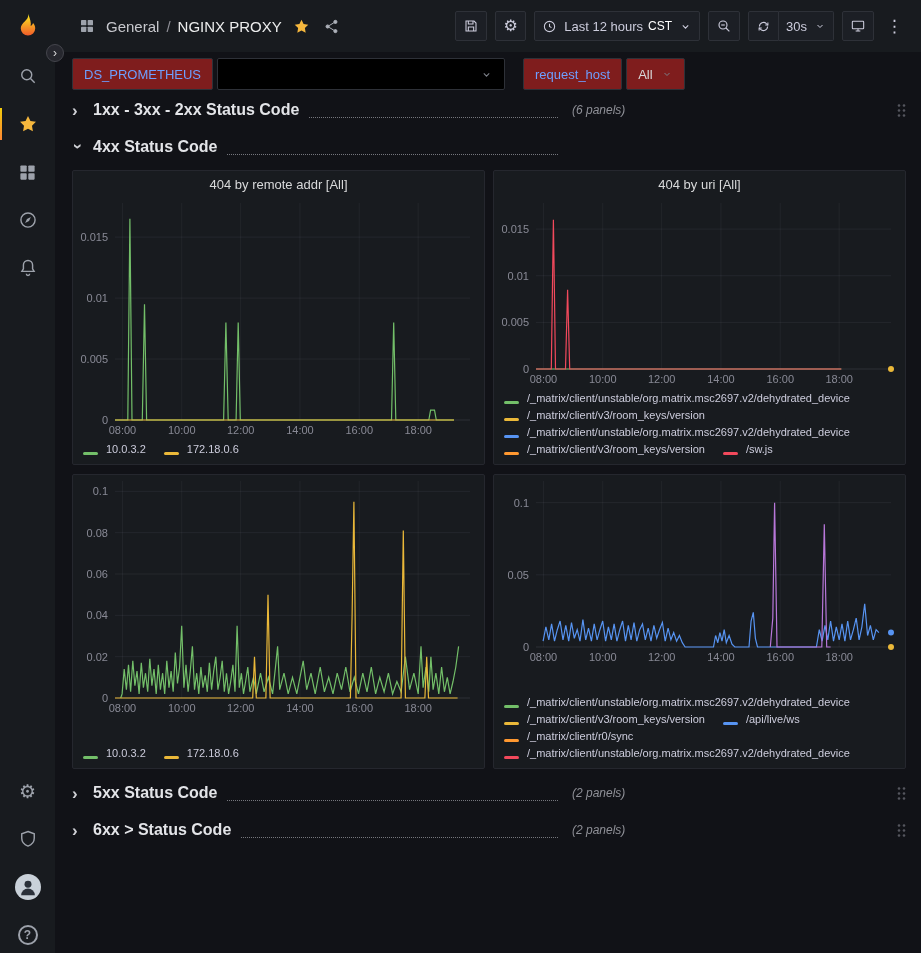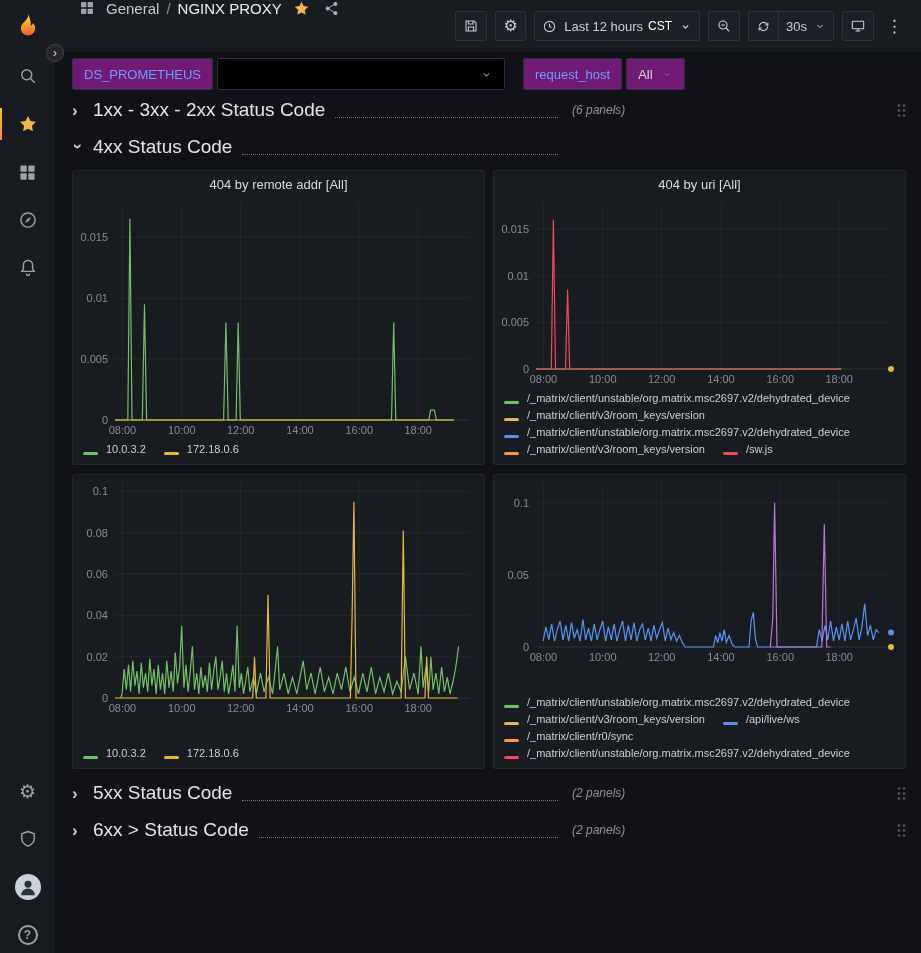--- a/index.html
+++ b/index.html
@@ -22,55 +22,55 @@
             display:flex; align-items:center; justify-content:center; overflow:hidden; }
   .help-circle { width:20px; height:20px; border-radius:50%; border:2px solid #9da2ab; color:#9da2ab;
             font-size:12px; font-weight:700; display:flex; align-items:center; justify-content:center; }
   .gear-glyph { font-size:19px; line-height:1; }
   .expand-btn { position:absolute; left:46px; top:44px; width:18px; height:18px; border-radius:50%;
             background:#26272e; border:1px solid #44454c; color:#d8d9da; font-size:12px; line-height:15px;
             text-align:center; z-index:6; padding:0; }
 
   
   .topnav { position:absolute; left:55px; top:0; width:866px; height:52px; background:#181b1f;
-            display:flex; padding:0 14px 0 24px; z-index:1; }
+            display:flex; align-items:center; padding:0 14px 0 24px; z-index:1; }
   .crumb-icon { color:#9da2ab; margin-right:11px; }
   .crumb-section { font-size:15px; color:#c7c8cd; cursor:pointer; }
   .crumb-sep { font-size:15px; color:#8f9097; margin:0 7px; }
   .crumb-title { font-size:15px; color:#eceded; font-weight:500; }
   .star-btn { color:#f5b73d; margin-left:11px; cursor:pointer; }
   .share-btn { color:#aeb2ba; margin-left:13px; cursor:pointer; }
   .nav-right { margin-left:auto; display:flex; align-items:center; gap:8px; }
   .tool-btn { height:30px; min-width:31px; border:1px solid #2e3138; background:#1c1f25; border-radius:2px;
             display:flex; align-items:center; justify-content:center; gap:7px; padding:0 7px; color:#ccccdc; }
   .time-btn { font-size:13px; }
   .tz { color:#ffffff; font-size:12px; margin-left:-2px; }
   .btn-group { display:flex; }
   .btn-group .tool-btn:first-child { border-radius:2px 0 0 2px; }
   .btn-group .tool-btn:last-child { border-radius:0 2px 2px 0; border-left:0; font-size:13px; }
   .kebab { font-size:17px; color:#ccccdc; padding:0 4px; }
 
   
   .content { position:absolute; left:55px; top:52px; width:866px; height:901px; overflow:hidden; }
 
   .var-row { position:absolute; left:17px; top:6px; height:32px; display:flex; align-items:center; }
-  .var-box { height:32px; border:1px solid #2e3138; background:#701a75; border-radius:2px;
+  .var-box { height:32px; border:1px solid #2e3138; background:#7f1d1d; border-radius:2px;
              display:flex; align-items:center; padding:0 11px; font-size:13px; }
   .var-box.vlabel { color:#6e9fff; font-weight:500; }
   .var-black { width:288px; background:#000; margin-left:4px; justify-content:flex-end; color:#7b7f87; }
   .var-gap { width:18px; }
   .var-value { color:#d8d9da; margin-left:4px; gap:8px; cursor:pointer; }
   .var-value .cv { color:#7b7f87; }
 
   .dash-row { position:absolute; left:17px; width:834px; height:28px; display:flex; align-items:center; cursor:pointer; }
   .row-head { display:flex; align-items:center; width:486px; }
   .chev { display:inline-block; width:12px; font-size:17px; font-weight:700; color:#d0d1d6; margin-right:9px;
           line-height:1; }
   .chev.expanded { transform:rotate(90deg) translateX(2px); }
-  .row-title { font-size:19px; font-weight:400; color:#e3e4e8; white-space:nowrap; }
+  .row-title { font-size:16px; font-weight:700; color:#e3e4e8; white-space:nowrap; }
   .row-dots { flex:1; height:15px; border-bottom:1px dotted #75767d; margin-left:10px; }
   .row-count { font-size:12px; font-style:italic; color:#8f9097; margin-left:14px;text-align:right; }
   .row-handle { margin-left:auto; color:#55565e; cursor:grab; }
 
   .panel-grid { position:absolute; left:17px; width:834px; height:295px; display:flex; gap:8px; }
   .panel { width:413px; height:295px; background:#181b1f; border:1px solid #25272e; border-radius:2px;
            display:flex; flex-direction:column; overflow:hidden; }
   .panel-title { height:26px; flex:0 0 26px; display:flex; align-items:center; justify-content:center;
            font-size:13px; font-weight:500; color:#d8d9da; cursor:pointer; }
   .plot { flex:1; position:relative; cursor:crosshair; }

